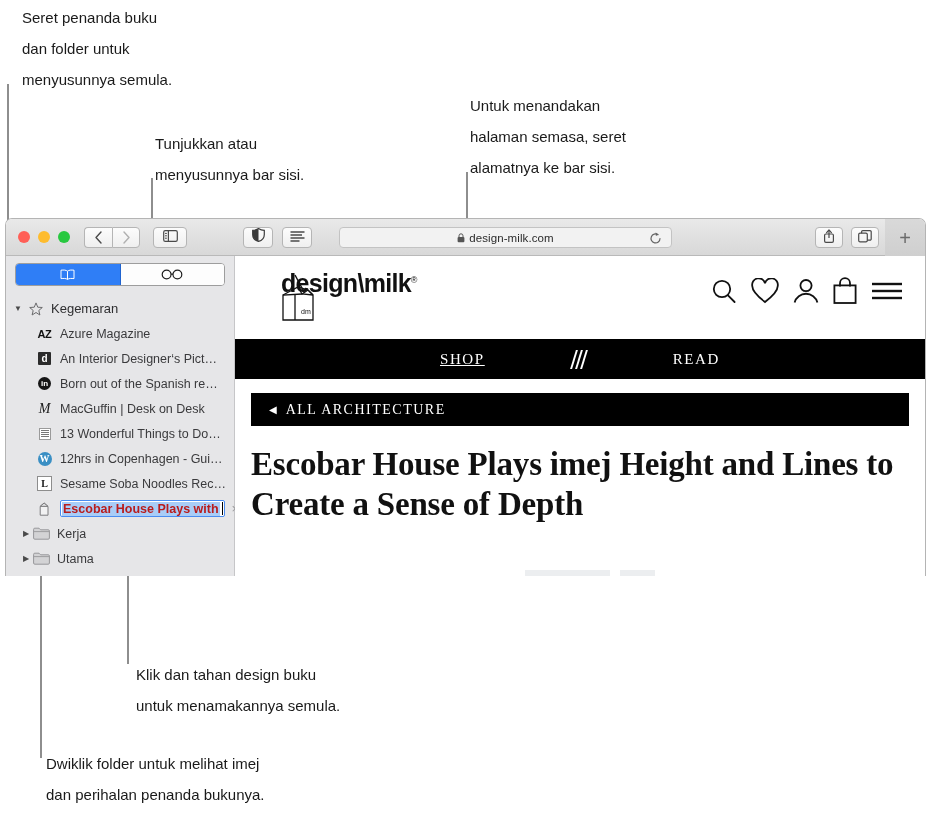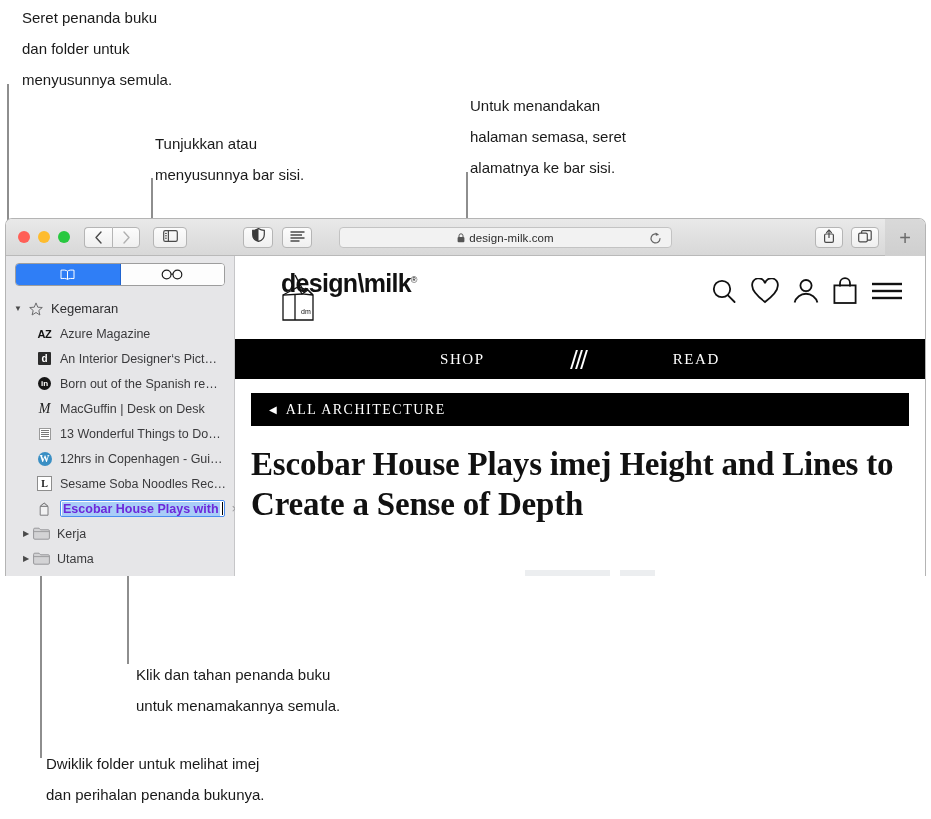--- a/index.html
+++ b/index.html
@@ -152,21 +152,21 @@
     display:inline-flex;align-items:center;
     height:17px;
     border:1px solid #4a8cf0;
     border-radius:2px;
     background:#fff;
     padding:0 1px;
     box-sizing:border-box;
   }
   .edit-sel{
     background:#a9cdf7;
-    color:#6d28d9;
+    color:#b91c1c;
     font-size:12.5px;
     font-weight:bold;
     padding:0 1px;
     white-space:nowrap;
   }
   .caret{width:1px;height:13px;background:#000;margin-left:2px;}
   .x-btn{color:#9a9a9c;font-size:13px;margin-left:7px;line-height:1;}
 
   
   .content{flex:1;background:#fff;position:relative;overflow:hidden;}
@@ -185,21 +185,21 @@
   }
   .blackbar{
     background:#000;height:40px;
     display:flex;align-items:center;justify-content:center;gap:0;
     position:relative;
   }
   .nav-link{
     color:#fff;font-family:"Liberation Serif", serif;
     font-size:15px;letter-spacing:1.6px;
   }
-  .nav-gap-l{margin-right:88px;}
+  .nav-gap-l{margin-right:88px;text-decoration:underline;}
   .nav-gap-r{margin-left:88px;}
   .slashes{display:flex;gap:3px;}
   .slash{width:2px;height:19px;background:#fff;transform:skewX(-17deg);}
 
   .crumb{
     margin:14px 16px 0 16px;
     height:33px;background:#000;
     display:flex;align-items:center;
     padding-left:18px;
     box-sizing:border-box;
@@ -227,21 +227,21 @@
 <body>
 
 <div class="callout" style="left:22px;top:2px;">Seret penanda buku
 dan folder untuk
 menyusunnya semula.</div>
 <div class="callout" style="left:155px;top:128px;">Tunjukkan atau
 menyusunnya bar sisi.</div>
 <div class="callout" style="left:470px;top:90px;">Untuk menandakan
 halaman semasa, seret
 alamatnya ke bar sisi.</div>
-<div class="callout" style="left:136px;top:659px;">Klik dan tahan penanda buku
+<div class="callout" style="left:136px;top:659px;">Klik dan tahan design buku
 untuk menamakannya semula.</div>
 <div class="callout" style="left:46px;top:748px;">Dwiklik folder untuk melihat imej
 dan perihalan penanda bukunya.</div>
 
 <div class="leader leader-v" style="left:7px;top:84px;height:148px;"></div>
 <div class="leader leader-v" style="left:151px;top:178px;height:50px;"></div>
 <div class="leader leader-v" style="left:466px;top:172px;height:58px;"></div>
 <div class="leader leader-v" style="left:127px;top:522px;height:142px;"></div>
 <div class="leader leader-v" style="left:7px;top:232px;height:304px;"></div>
 <div class="leader leader-h" style="left:7px;top:534px;width:16px;"></div>

